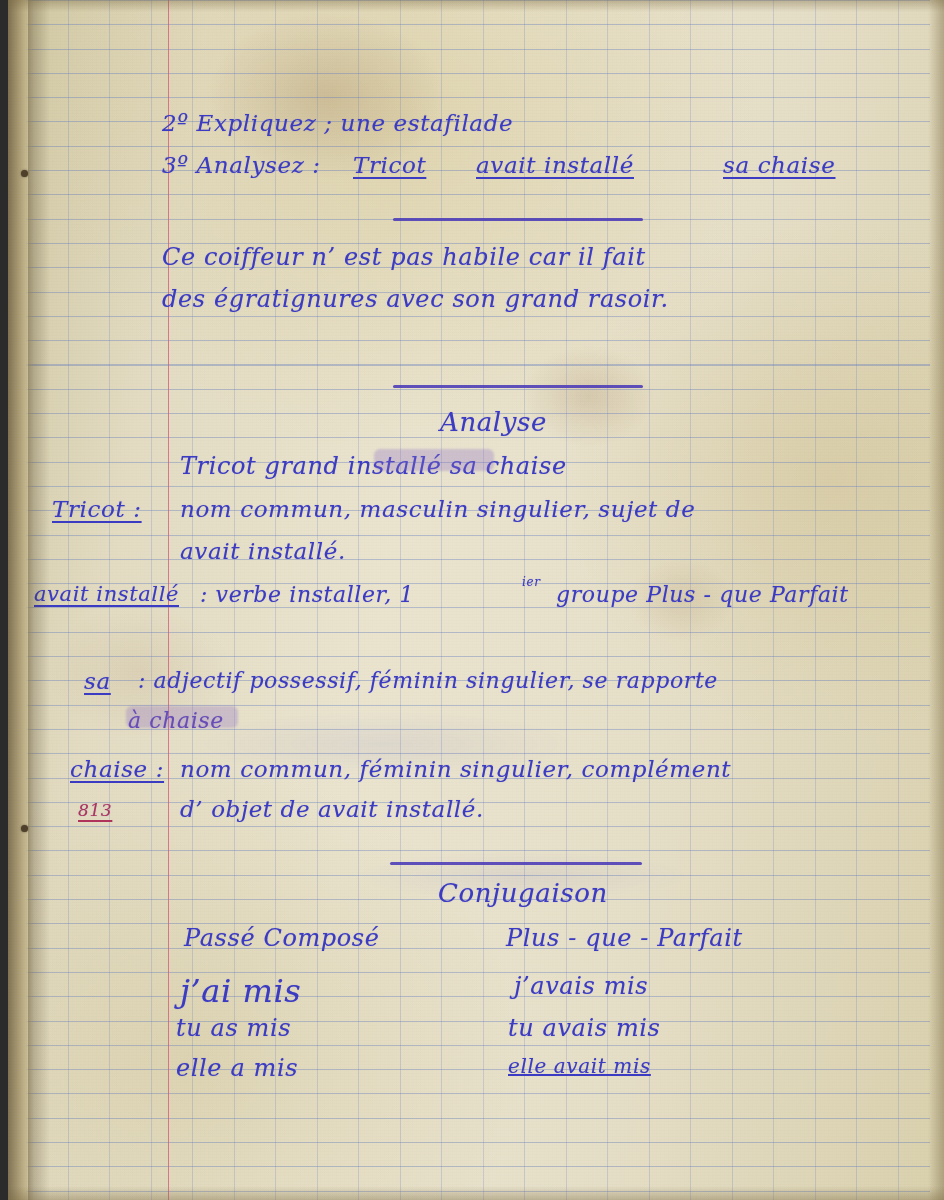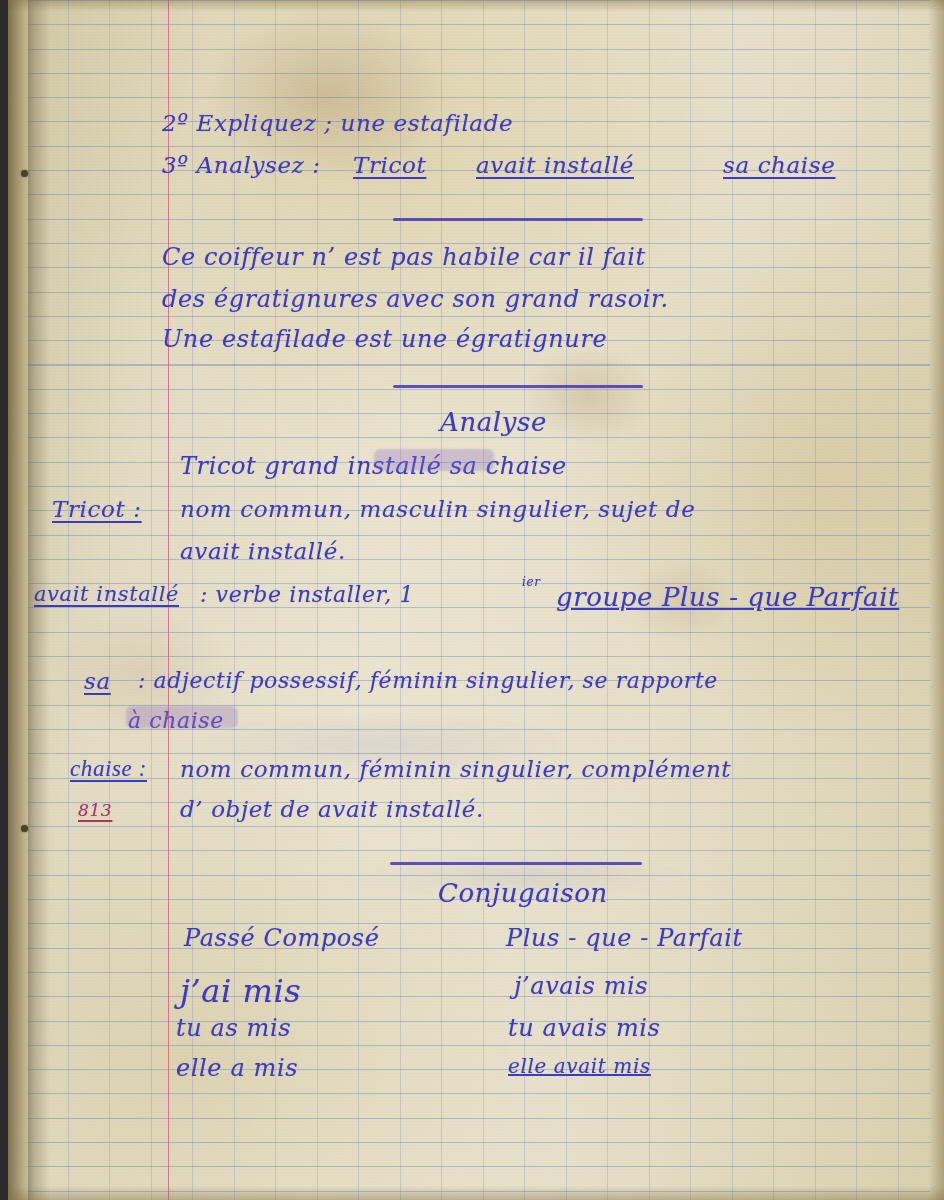--- a/index.html
+++ b/index.html
@@ -181,44 +181,43 @@
 
   <div class="hw" style="left:154px; top:152px; font-size:23px;">3º Analysez :</div>
   <div class="hw ul" style="left:345px; top:152px; font-size:23px;">Tricot</div>
   <div class="hw ul" style="left:468px; top:152px; font-size:23px;">avait  installé</div>
   <div class="hw ul" style="left:715px; top:152px; font-size:23px;">sa  chaise</div>
 
   <div class="sep" style="left:385px; top:218px; width:250px;"></div>
 
   <div class="hw" style="left:154px; top:243px; font-size:24px;">Ce coiffeur n’ est   pas   habile car  il   fait</div>
   <div class="hw" style="left:154px; top:285px; font-size:24px;">des  égratignures  avec  son  grand  rasoir.</div>
-  <div class="hw" style="left:154px; top:325px; font-size:24px;">Une   estafilade   est    une   égratignure</div>
 
   <div class="sep" style="left:385px; top:385px; width:250px;"></div>
 
   <div class="hw" style="left:432px; top:407px; font-size:26px;">Analyse</div>
 
   <div class="hw" style="left:172px; top:452px; font-size:24px;">Tricot    grand   installé   sa  chaise</div>
   <div class="smudge" style="left:366px; top:449px; width:120px; height:22px;"></div>
 
   <div class="hw ul" style="left:44px; top:496px; font-size:23px;">Tricot :</div>
   <div class="hw" style="left:172px; top:496px; font-size:23px;">nom  commun,  masculin  singulier,   sujet  de</div>
   <div class="hw" style="left:172px; top:538px; font-size:23px;">avait   installé.</div>
 
   <div class="hw ul" style="left:26px; top:582px; font-size:21px;">avait installé</div>
   <div class="hw" style="left:192px; top:582px; font-size:22px;">: verbe  installer, 1</div>
   <div class="hw" style="left:514px; top:575px; font-size:12px;">ier</div>
-  <div class="hw" style="left:548px; top:582px; font-size:26px;text-decoration:underline;">groupe  Plus - que Parfait</div>
+  <div class="hw" style="left:548px; top:582px; font-size:22px;">groupe  Plus - que Parfait</div>
 
   <div class="hw ul" style="left:76px; top:668px; font-size:23px;">sa</div>
   <div class="hw" style="left:130px; top:668px; font-size:22px;">: adjectif  possessif,  féminin  singulier,  se rapporte</div>
   <div class="hw violet" style="left:120px; top:708px; font-size:22px;">à chaise</div>
   <div class="smudge" style="left:118px; top:706px; width:112px; height:22px;"></div>
 
-  <div class="hw ul" style="left:62px; top:756px; font-size:23px;font-family:Liberation Serif, serif;">chaise :</div>
+  <div class="hw ul" style="left:62px; top:756px; font-size:23px;">chaise :</div>
   <div class="hw" style="left:172px; top:756px; font-size:23px;">nom commun,    féminin   singulier,  complément</div>
   <div class="hw" style="left:172px; top:796px; font-size:23px;">d’ objet  de  avait  installé.</div>
 
   <div class="hw red ul" style="left:70px; top:800px;">813</div>
 
   <div class="sep" style="left:382px; top:862px; width:252px;"></div>
 
   <div class="hw" style="left:430px; top:878px; font-size:26px;">Conjugaison</div>
 
   <div class="hw" style="left:498px; top:924px; font-size:24px;">Plus - que - Parfait</div>

